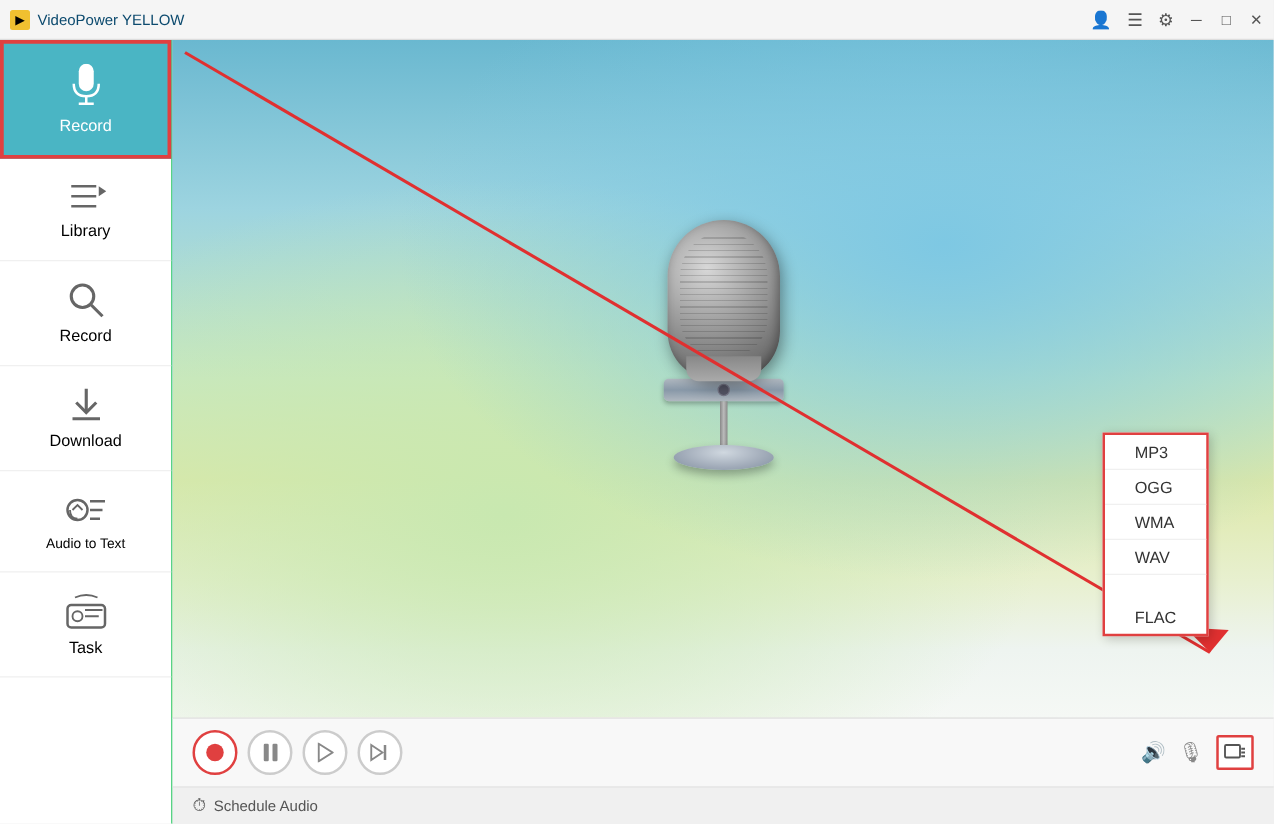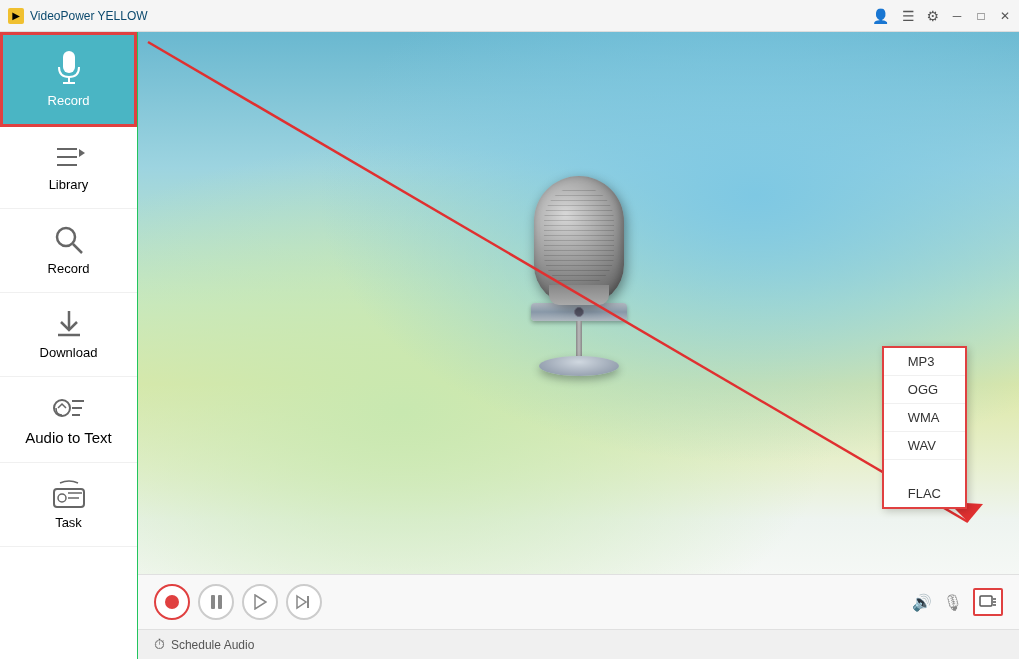--- a/index.html
+++ b/index.html
@@ -400,21 +400,21 @@
 
     <div class="sidebar-item">
       <svg width="34" height="30" viewBox="0 0 34 30">
         <circle cx="10" cy="15" r="8" stroke="#666" stroke-width="2" fill="none"></circle>
         <polyline points="6,15 10,11 14,15" stroke="#666" stroke-width="1.5" fill="none"></polyline>
         <path d="M4,15 Q4,22 10,22" stroke="#666" stroke-width="1.5" fill="none"></path>
         <line x1="20" y1="8" x2="32" y2="8" stroke="#666" stroke-width="2"></line>
         <line x1="20" y1="15" x2="30" y2="15" stroke="#666" stroke-width="2"></line>
         <line x1="20" y1="22" x2="28" y2="22" stroke="#666" stroke-width="2"></line>
       </svg>
-      <span class="sidebar-label" style="font-size:15px;text-align:center;">Audio to Text</span>
+      <span class="sidebar-label" style="font-size:11px;text-align:center;">Audio to Text</span>
     </div>
 
     <div class="sidebar-item">
       <svg width="34" height="30" viewBox="0 0 34 30">
         <rect x="2" y="10" width="30" height="18" rx="3" stroke="#666" stroke-width="2" fill="none"></rect>
         <circle cx="10" cy="19" r="4" stroke="#666" stroke-width="1.5" fill="none"></circle>
         <line x1="16" y1="14" x2="30" y2="14" stroke="#666" stroke-width="1.5"></line>
         <line x1="16" y1="19" x2="27" y2="19" stroke="#666" stroke-width="1.5"></line>
         <path d="M8,4 Q17,0 26,4" stroke="#666" stroke-width="1.5" fill="none"></path>
       </svg>

